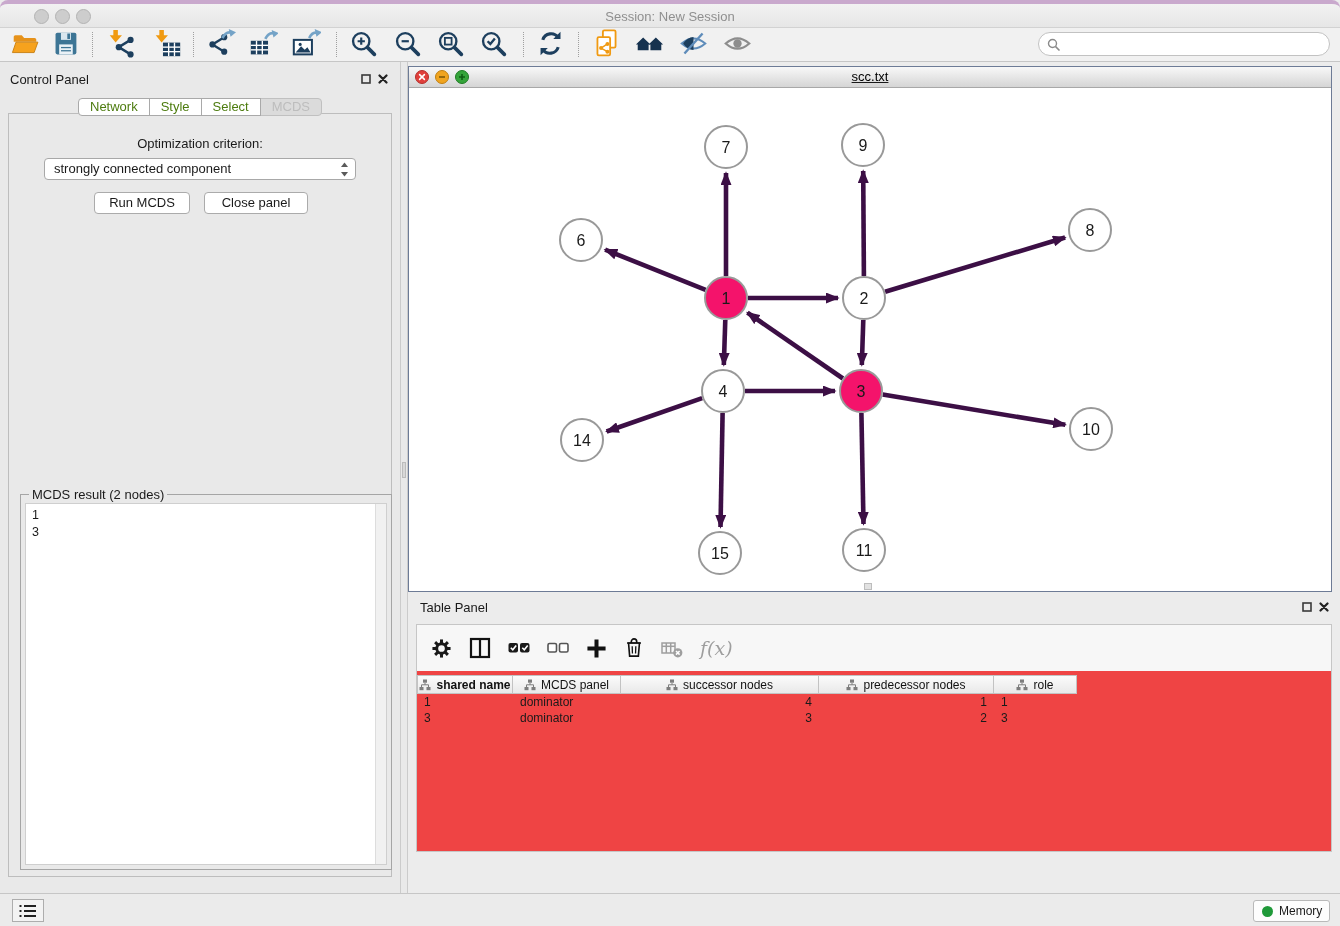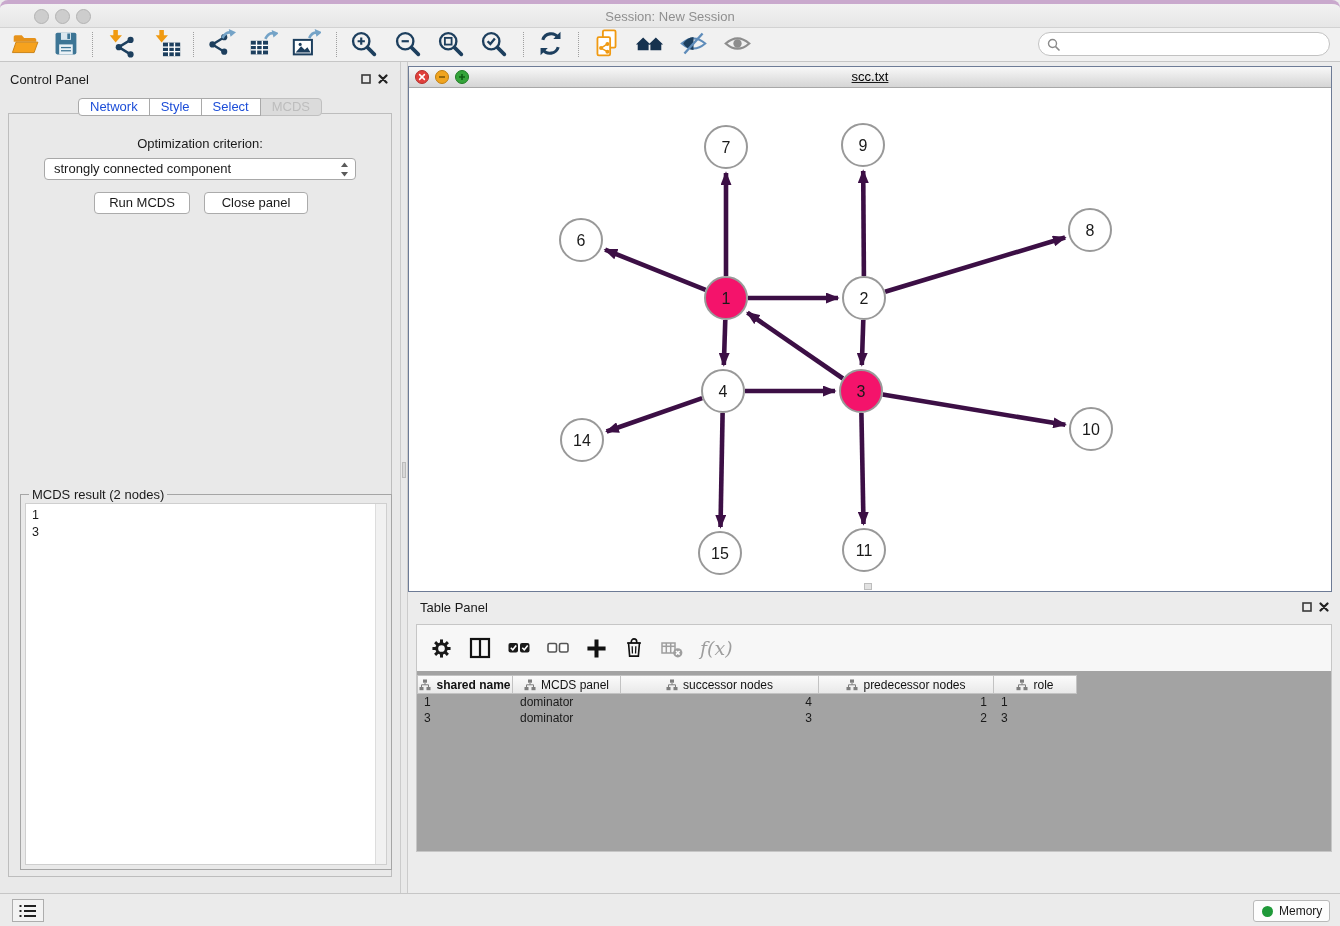--- a/index.html
+++ b/index.html
@@ -17,21 +17,21 @@
 .tbtn svg{width:29px;height:29px;}
 .tsep{position:absolute;top:4px;height:25px;width:0;border-left:1px dotted #9f9f9f;}
 .search{position:absolute;right:10px;top:4px;width:292px;height:24px;background:#fff;border:1px solid #c2c2c2;border-radius:12px;}
 .search svg{position:absolute;left:8px;top:5px;}
 .search input{position:absolute;left:26px;top:2px;width:256px;height:18px;border:none;outline:none;font-size:13px;background:transparent;font-family:"Liberation Sans",sans-serif;}
 
 .control-panel{position:absolute;top:62px;left:0;width:400px;height:831px;background:#e9e9e9;}
 .cp-header{position:absolute;top:10px;left:10px;font-size:13px;}
 .mini-btn{position:absolute;width:12px;height:12px;display:flex;align-items:center;justify-content:center;}
 .seg-tabs{display:flex;}
-.seg-tabs .tab{height:18px;line-height:16px;padding:0 11px;font-size:13px;background:#fff;border:1px solid #a9a9a9;margin-left:-1px;color:#1d4ed8;position:relative;z-index:2;}
+.seg-tabs .tab{height:18px;line-height:16px;padding:0 11px;font-size:13px;background:#fff;border:1px solid #a9a9a9;margin-left:-1px;color:#4d7c0f;position:relative;z-index:2;}
 .seg-tabs .tab:first-child{border-radius:4px 0 0 4px;margin-left:0;}
 .seg-tabs .tab:last-child{border-radius:0 4px 4px 0;}
 .seg-tabs .tab.active{background:#dbdbdb;color:#bdbdbd;border-color:#c0c0c0;z-index:1;}
 .cp-tabs{position:absolute;top:36px;left:78px;}
 .cp-box{position:absolute;top:51px;left:8px;width:384px;height:764px;border:1px solid #bdbdbd;}
 .opt-label{position:absolute;top:74px;left:0;width:400px;text-align:center;font-size:13px;}
 .opt-select{position:absolute;top:96px;left:44px;width:312px;height:22px;background:#fff;border:1px solid #a8a8a8;border-radius:4px;font-size:13px;line-height:20px;padding-left:9px;}
 .opt-select .stepper{position:absolute;right:6px;top:3px;}
 .pbtn{position:absolute;top:130px;height:22px;background:#fff;border:1px solid #ababab;border-radius:4px;font-size:13px;text-align:center;line-height:20px;}
 .btn-run{left:94px;width:96px;}
@@ -50,21 +50,21 @@
 .nw-close{left:6px;background:#e0403c;border:1px solid #b5302c;}
 .nw-min{left:26px;background:#f0a41f;border:1px solid #c07f12;}
 .nw-max{left:46px;background:#35a43a;border:1px solid #1f7b24;}
 .nw-title{text-align:center;font-size:13px;line-height:20px;color:#000;}
 .nw-canvas{position:absolute;top:22px;left:0;right:0;bottom:0;background:#fff;}
 .nw-canvas svg{position:absolute;inset:0;}
 .nw-grip{position:absolute;bottom:1px;left:455px;width:8px;height:7px;background:#e2e2e2;border:1px solid #bdbdbd;}
 
 .table-panel{position:absolute;left:408px;top:596px;width:932px;height:297px;background:#ececec;}
 .tp-title{position:absolute;top:4px;left:12px;font-size:13px;}
-.tp-box{position:absolute;top:28px;left:8px;width:916px;height:228px;background:#a3a3a3;border:1px solid #c6c6c6;}
+.tp-box{position:absolute;top:28px;left:8px;width:916px;height:228px;background:#ef4444;border:1px solid #c6c6c6;}
 .tp-toolbar{position:absolute;top:0;left:0;right:0;height:46px;background:#f7f7f7;display:flex;align-items:center;padding-left:14px;gap:17px;}
 .tico{display:flex;align-items:center;justify-content:center;}
 .fx{font-family:"DejaVu Serif",serif;font-style:italic;color:#9e9e9e;font-size:19px;}
 .tp-header{position:absolute;top:50px;left:0;display:flex;height:19px;}
 .th{border:1px solid #c3c3c3;border-left:none;background:linear-gradient(#fbfbfb,#e9e9e9);font-size:12px;display:flex;align-items:center;justify-content:center;gap:5px;color:#111;}
 .th:first-child{border-left:1px solid #c3c3c3;}
 .tp-rows{position:absolute;top:69px;left:0;right:1px;}
 .tr{display:flex;height:16px;font-size:12px;}
 .td{padding:1px 7px 0 7px;overflow:hidden;white-space:nowrap;}
 .td.num{text-align:right;}

